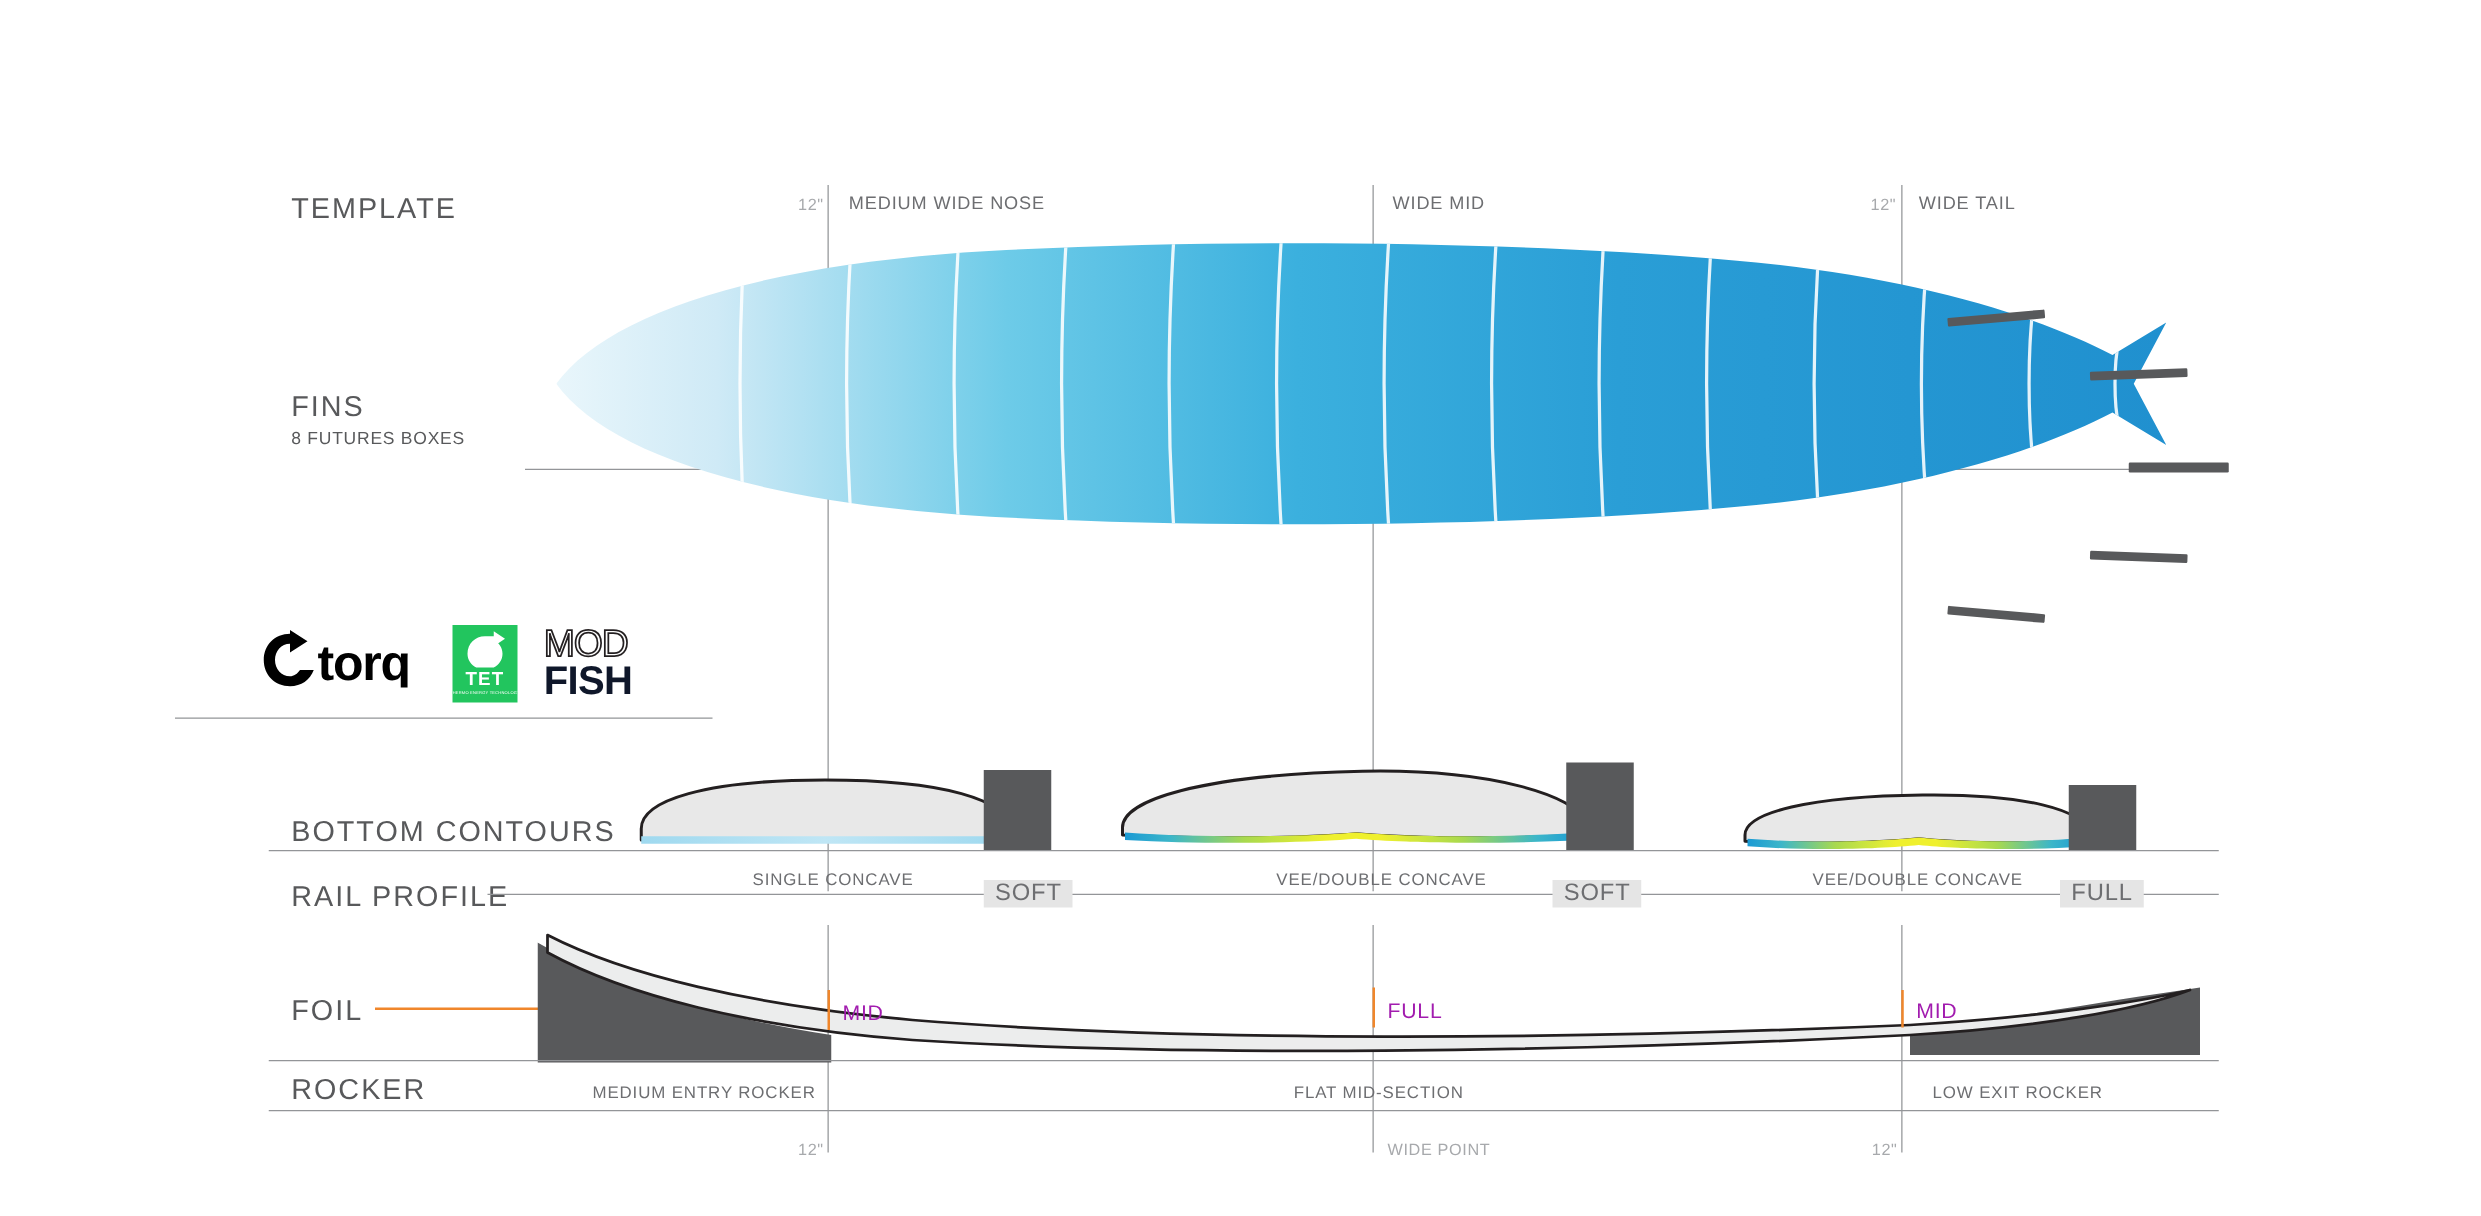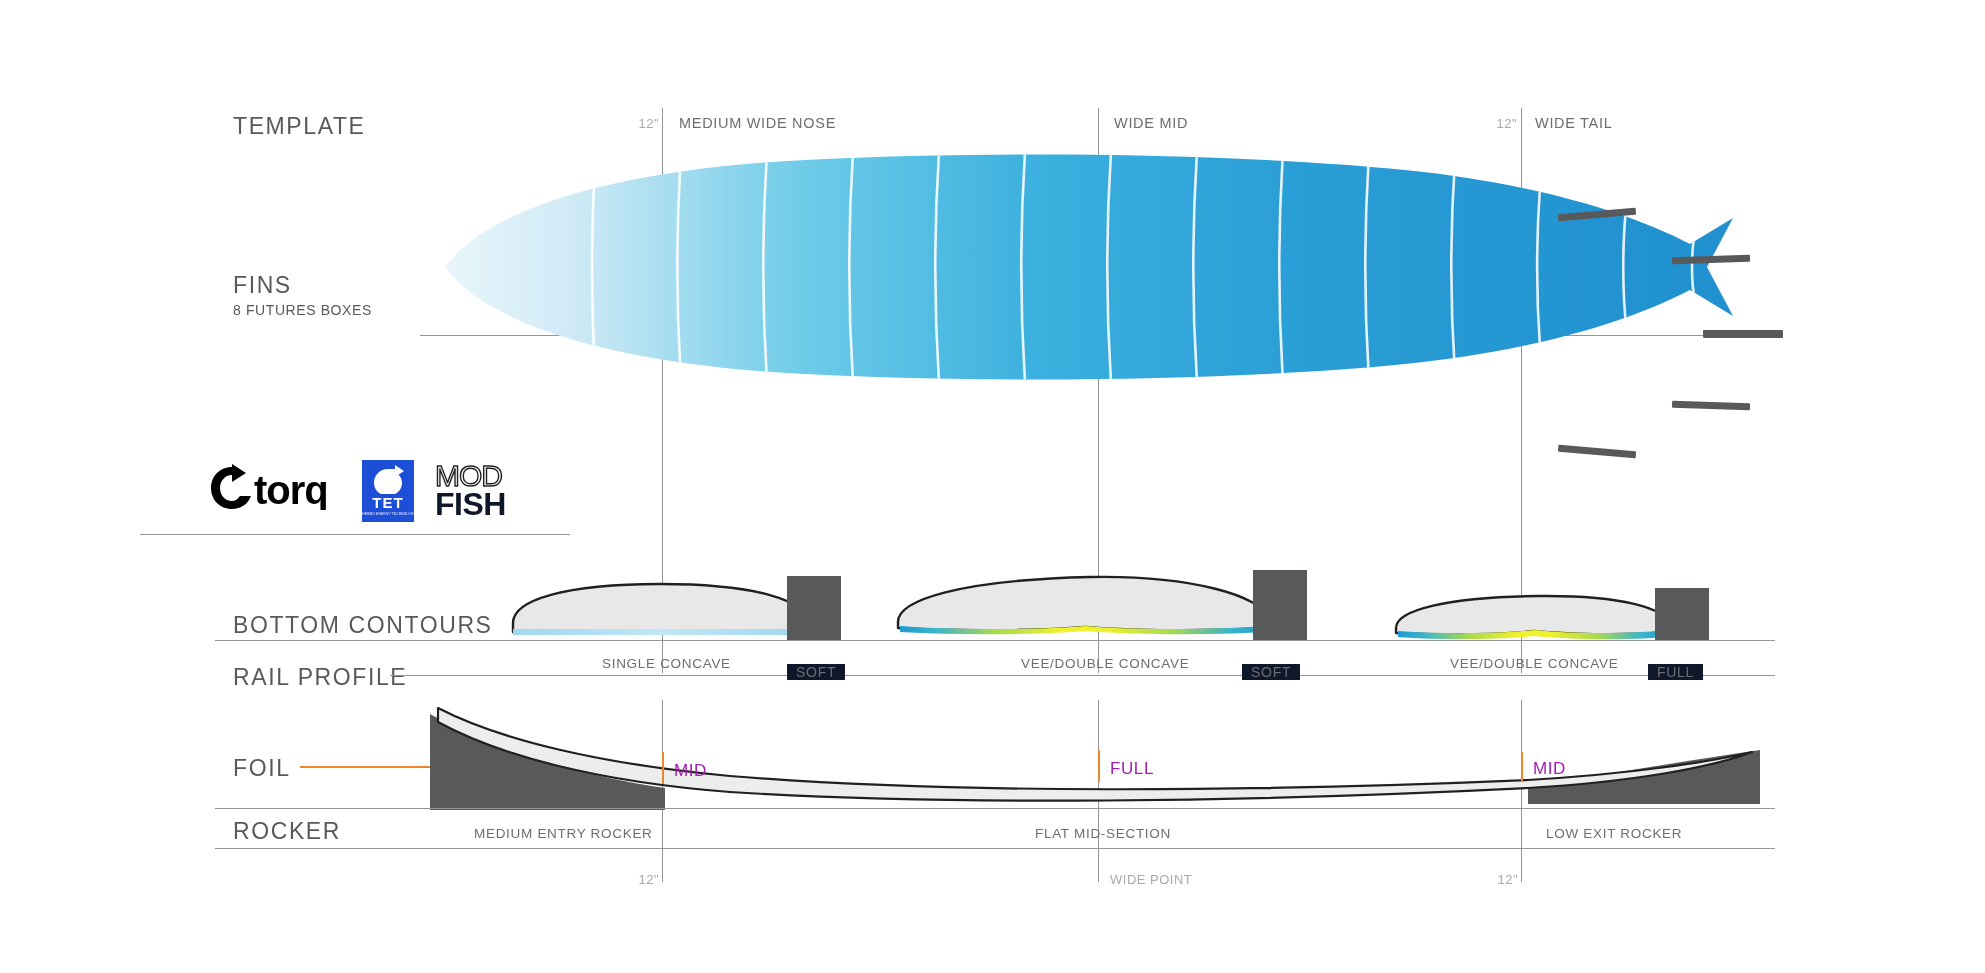--- a/index.html
+++ b/index.html
@@ -2,21 +2,21 @@
 <html><head>
 <meta charset="utf-8">
 <title>Torq Mod Fish Spec Sheet</title>
 <style>
   html,body{margin:0;padding:0;background:#ffffff;}
   body{
     width:1985px;height:973px;position:relative;overflow:hidden;
     font-family:"Liberation Sans","DejaVu Sans",sans-serif;
     -webkit-font-smoothing:antialiased;
   }
-  .sheet{position:absolute;inset:0;}
+  .sheet{position:absolute;inset:0;margin-top:40px;}
   .abs{position:absolute;}
 
   
   .row-label{
     font-size:23px;letter-spacing:1.6px;color:#58595b;
     font-weight:400;white-space:nowrap;
   }
   .row-sub{
     font-size:14px;letter-spacing:.6px;color:#58595b;white-space:nowrap;
     margin-top:3px;
@@ -24,22 +24,22 @@
   .tick-txt{
     font-size:13px;color:#a7a9ac;letter-spacing:.5px;white-space:nowrap;
   }
   .zone-txt{
     font-size:14.5px;color:#6d6e71;letter-spacing:.7px;white-space:nowrap;
   }
   .small-txt{
     font-size:13.5px;color:#6d6e71;letter-spacing:.7px;white-space:nowrap;
   }
   .rail-txt{
-    font-size:14px;color:#6d6e71;letter-spacing:.7px;white-space:nowrap;
-    background:#0f172a;padding:0 9px;
+    font-size:19px;color:#6d6e71;letter-spacing:.7px;white-space:nowrap;
+    background:#e5e5e5;padding:0 9px;
   }
   .foil-txt{
     font-size:17px;color:#a21caf;letter-spacing:.6px;white-space:nowrap;
   }
 
   
   .hrule{background:#939598;height:1px;}
   .vguide{background:#939598;width:1px;}
   .orange-rule{background:#f0862b;height:1.5px;}
   .orange-tick{background:#f0862b;width:1.5px;}
@@ -171,21 +171,21 @@
       <svg width="125" height="46" viewBox="0 0 125 46">
         <g fill="#000000">
           <path d="M22 3 C10 3 1 12 1 24 C1 36 10 45 22 45 C31 45 38 40 41 32 L30 32
                    C28 35 25 37 22 37 C15 37 10 31 10 24 C10 17 15 11 22 11
                    L22 18 L36 9 L22 0 Z"></path>
         </g>
         <text x="44" y="40" font-family="'Liberation Sans',sans-serif" font-size="40" font-weight="bold" fill="#000000" letter-spacing="-1">torq</text>
       </svg>
     </div>
 
-    <div class="abs" style="left:152px;top:0px;width:52px;height:62px;background:#1d4ed8;">
+    <div class="abs" style="left:152px;top:0px;width:52px;height:62px;background:#22c55e;">
       <svg width="52" height="62" viewBox="0 0 52 62">
         <path d="M26 9 C18 9 12 15 12 23 C12 28 15 32 19 34 L33 34 C37 32 40 28 40 23
                  C40 18 37 14 33 12 L33 17 L42 11 L33 5 L33 9 Z" fill="#ffffff"></path>
         <text x="26" y="48" text-anchor="middle" font-family="'Liberation Sans',sans-serif" font-size="15" font-weight="bold" fill="#ffffff" letter-spacing="1">TET</text>
         <text x="26" y="55" text-anchor="middle" font-family="'Liberation Sans',sans-serif" font-size="3.2" fill="#ffffff" letter-spacing="0.2">THERMO ENERGY TECHNOLOGY</text>
       </svg>
     </div>
 
     <div class="abs" style="left:225px;top:2px;">
       <div style="font-size:30px;line-height:27px;color:#ffffff;-webkit-text-stroke:1.4px #231f20;

